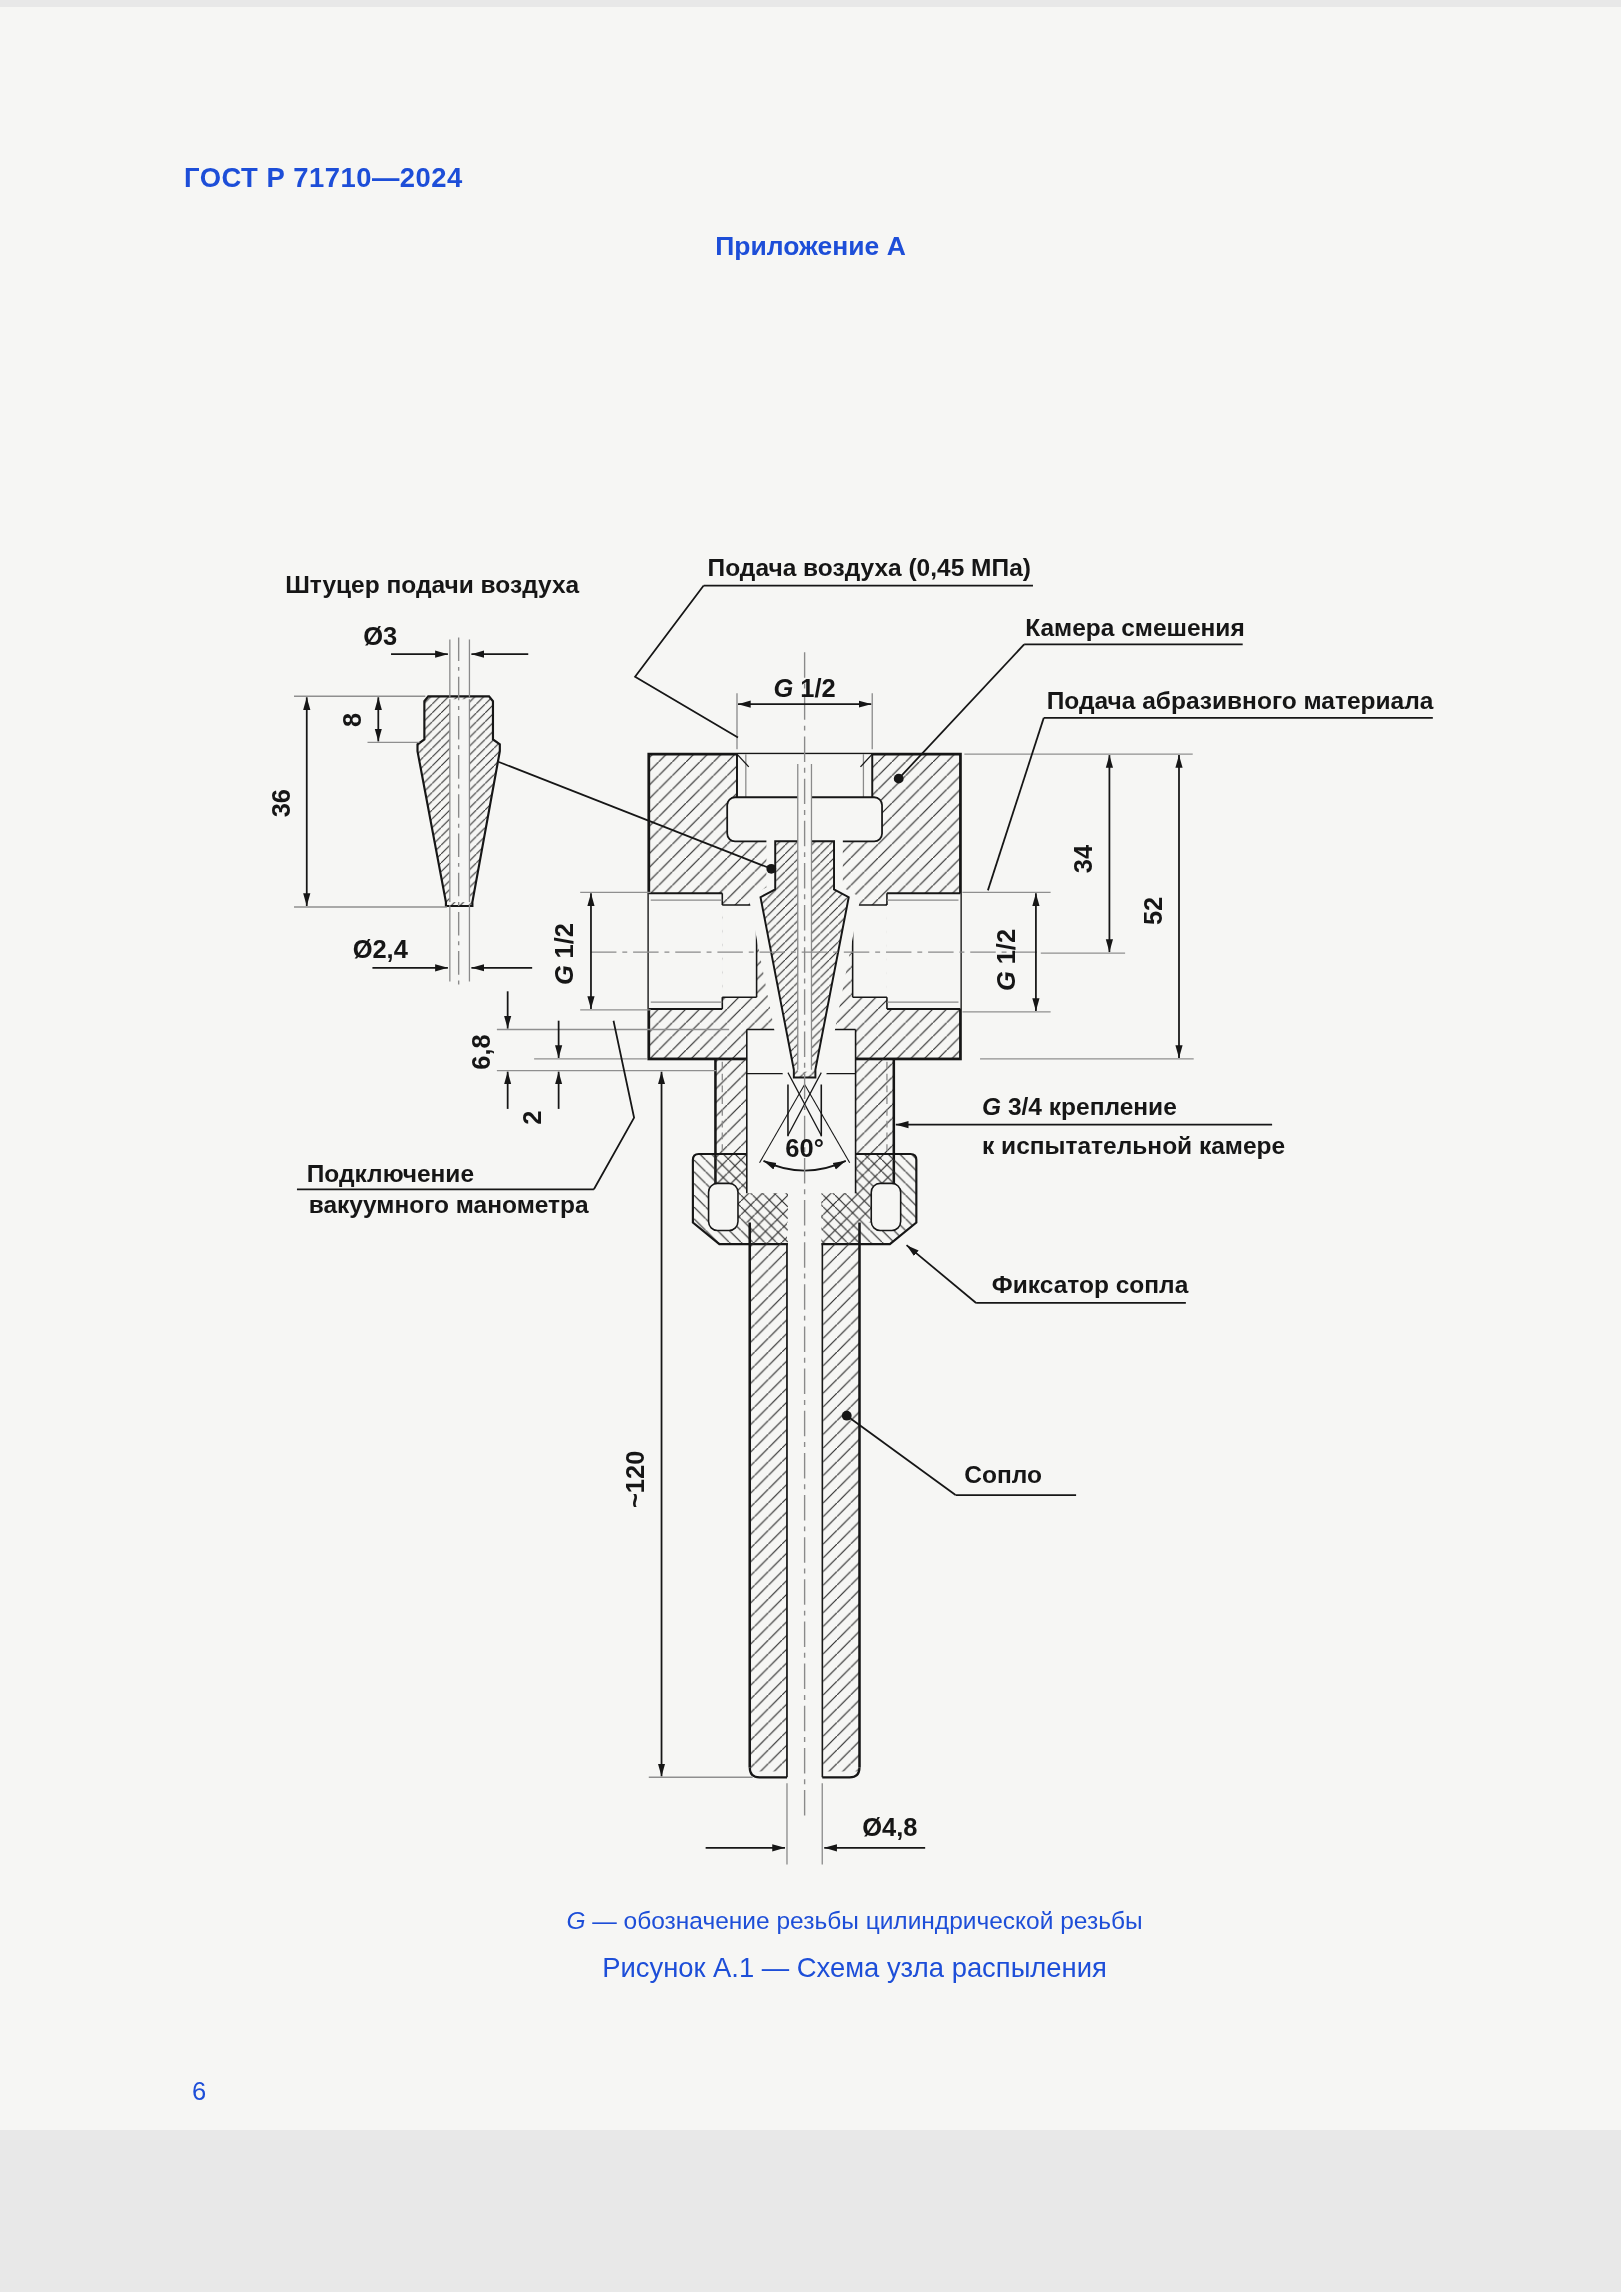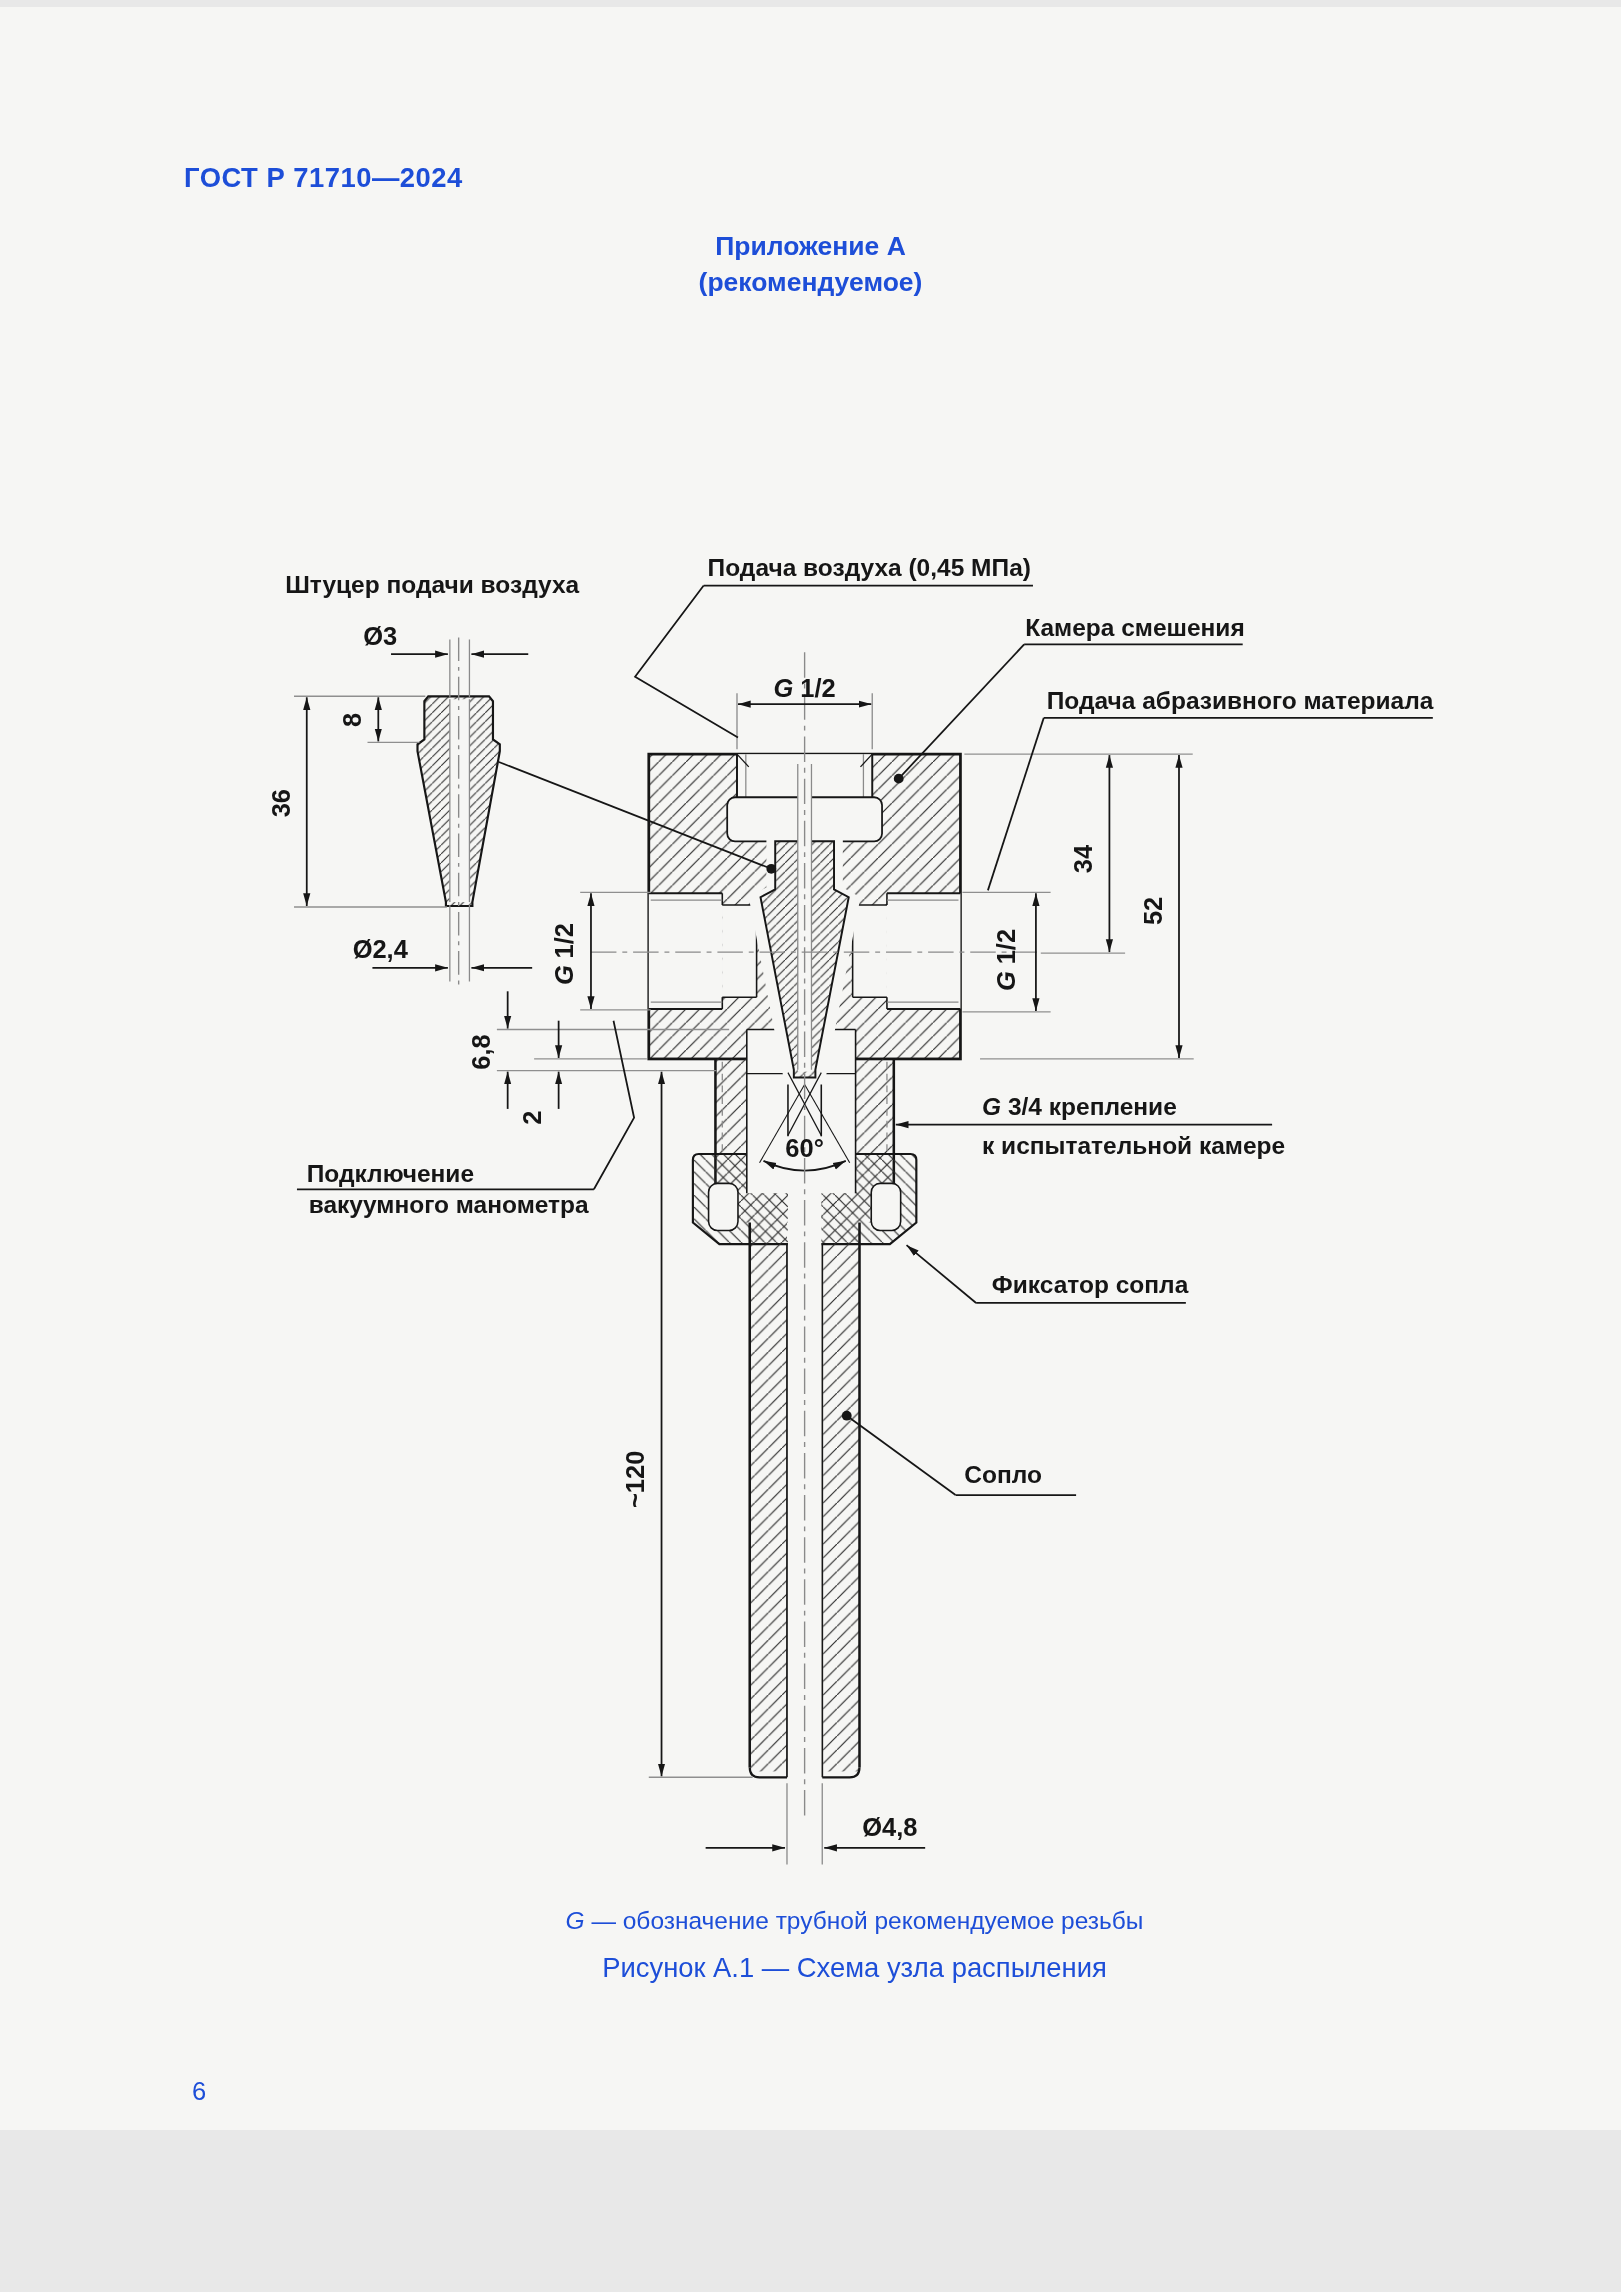--- a/index.html
+++ b/index.html
@@ -25,21 +25,20 @@
   .fnote-center{left:44px;width:1621px;text-align:center;}
 </style>
 </head>
 <body>
 
 <div class="page">
 
   <div class="abs hdr" style="left:184px;top:155px;">ГОСТ Р 71710—2024</div>
 
   <div class="abs centerline-row app-title" style="top:224px;">Приложение А</div>
-  <div class="abs centerline-row app-title" style="top:260px;">(рекомендуемое)</div>
 
   <svg class="abs" style="left:0;top:0;" width="1621" height="2293" viewBox="0 0 1654 2339">
     <defs>
       <pattern id="h1" width="14" height="14" patternUnits="userSpaceOnUse">
         <path d="M-2,16 L16,-2" stroke="#2d2d2d" stroke-width="1.2" fill="none"></path>
       </pattern>
       <pattern id="h2" width="9" height="9" patternUnits="userSpaceOnUse">
         <path d="M-2,11 L11,-2" stroke="#2d2d2d" stroke-width="1.1" fill="none"></path>
       </pattern>
       <pattern id="h3" width="12" height="12" patternUnits="userSpaceOnUse">
@@ -239,18 +238,18 @@
     <text class="dim" text-anchor="middle" transform="rotate(-90 1036 972)" x="1036" y="972"><tspan class="it">G</tspan><tspan dx="7">1/2</tspan></text>
     <text class="dim" text-anchor="middle" transform="rotate(-90 1114 869)" x="1114" y="869">34</text>
     <text class="dim" text-anchor="middle" transform="rotate(-90 1186 922)" x="1186" y="922">52</text>
     <text class="dim" text-anchor="middle" transform="rotate(-90 500 1066)" x="500" y="1066">6,8</text>
     <text class="dim" text-anchor="middle" transform="rotate(-90 552 1133)" x="552" y="1133">2</text>
     <text class="dim" x="821" y="1173" text-anchor="middle">60°</text>
     <text class="dim" text-anchor="middle" transform="rotate(-90 657 1502)" x="657" y="1502">~120</text>
     <text class="dim" x="908" y="1866" text-anchor="middle">Ø4,8</text>
   </svg>
 
-  <div class="abs fnote-center footnote" style="top:1900px;"><span class="it">G</span> <span>— обозначение трубной рекомендуемое резьбы</span></div>
+  <div class="abs fnote-center footnote" style="top:1900px;"><span class="it">G</span> <span>— обозначение резьбы цилиндрической резьбы</span></div>
   <div class="abs fnote-center caption" style="top:1945px;">Рисунок А.1 — Схема узла распыления</div>
 
   <div class="abs pgnum" style="left:192px;top:2070px;">6</div>
 </div>
 
 
 </body></html>

